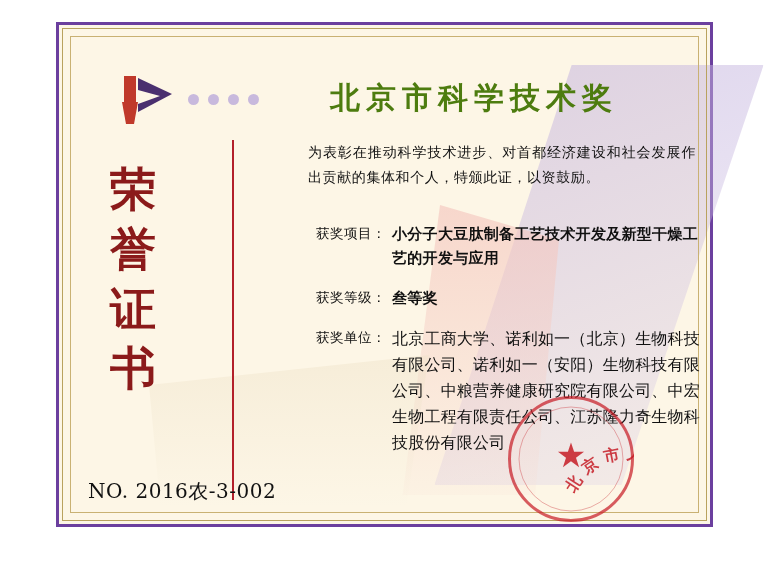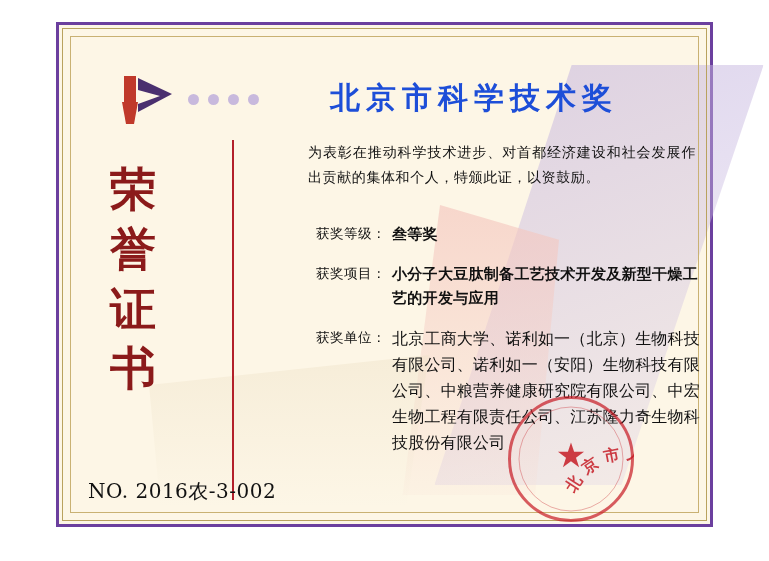--- a/index.html
+++ b/index.html
@@ -147,21 +147,21 @@
 
   
   .main-heading {
     position: absolute;
     left: 330px;
     top: 78px;
     width: 360px;
     font-family: "DejaVu Serif", "Liberation Serif", serif;
     font-size: 30px;
     font-weight: bold;
-    color: #1d4ed8;
+    color: #4d7c0f;
     letter-spacing: 6px;
     white-space: nowrap;
   }
 
   
   .citation {
     position: absolute;
     left: 308px;
     top: 140px;
     width: 388px;
@@ -308,26 +308,26 @@
   </div>
 
   <div class="divider"></div>
 
   <div class="main-heading">北京市科学技术奖</div>
 
   <div class="citation">为表彰在推动科学技术进步、对首都经济建设和社会发展作出贡献的集体和个人，特颁此证，以资鼓励。</div>
 
   <div class="fields">
     <div class="field-row">
+      <div class="field-label">获奖项目：</div>
+      <div class="field-value big">小分子大豆肽制备工艺技术开发及新型干燥工艺的开发与应用</div>
+    </div>
+    <div class="field-row">
       <div class="field-label">获奖等级：</div>
       <div class="field-value big">叁等奖</div>
-    </div>
-    <div class="field-row">
-      <div class="field-label">获奖项目：</div>
-      <div class="field-value big">小分子大豆肽制备工艺技术开发及新型干燥工艺的开发与应用</div>
     </div>
     <div class="field-row">
       <div class="field-label">获奖单位：</div>
       <div class="field-value small">北京工商大学、诺利如一（北京）生物科技有限公司、诺利如一（安阳）生物科技有限公司、中粮营养健康研究院有限公司、中宏生物工程有限责任公司、江苏隆力奇生物科技股份有限公司</div>
     </div>
   </div>
 
   <div class="serial">NO. 2016农-3-002</div>
 
 

